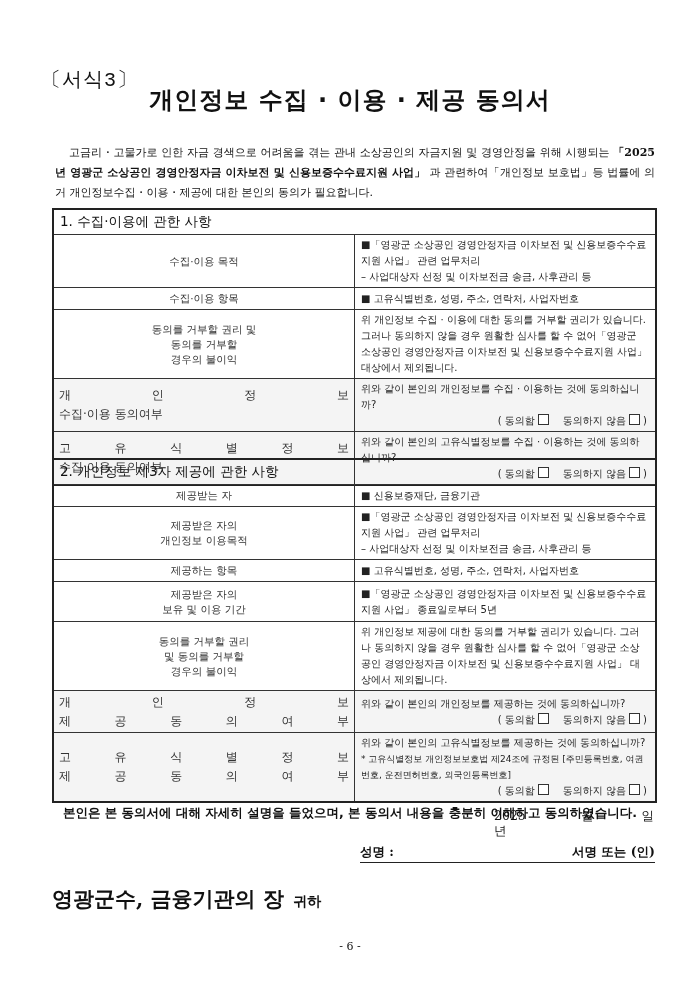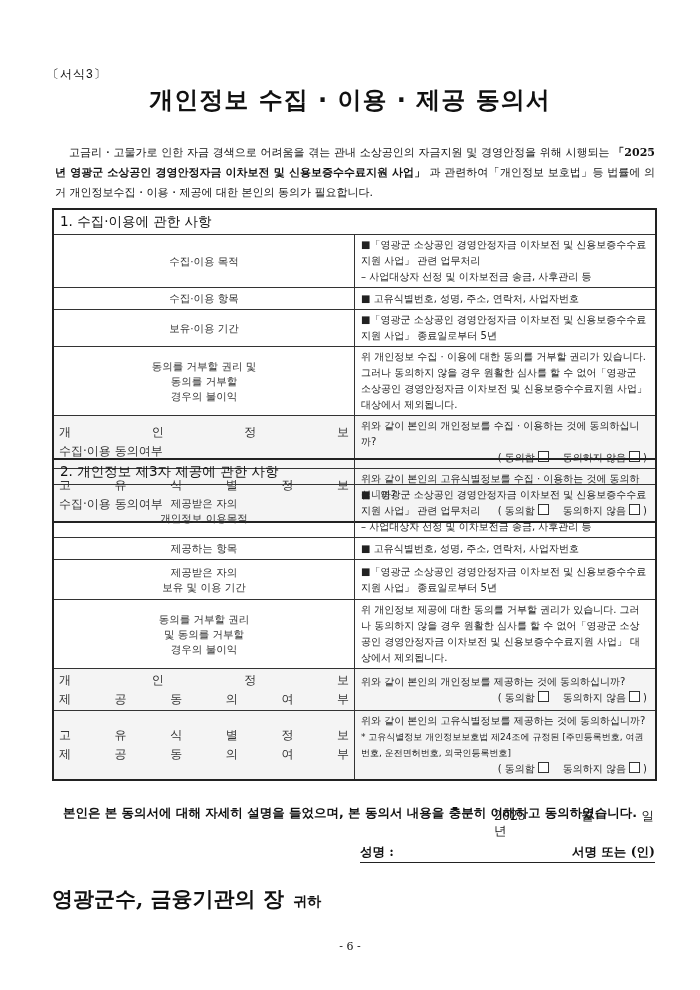--- a/index.html
+++ b/index.html
@@ -1,18 +1,18 @@
 <!DOCTYPE html>
 <html><head>
   <meta charset="utf-8">
   <style>
     html, body { margin: 0; padding: 0; background: #ffffff; }
     body { width: 700px; height: 990px; position: relative; overflow: hidden;
            font-family: "DejaVu Sans", "Liberation Sans", sans-serif; color: #111; }
-    .form-no { position: absolute; left: 47px; top: 66px; font-family: Liberation Sans, sans-serif; font-size: 12px; letter-spacing: 1px; }
+    .form-no { position: absolute; left: 41px; top: 66px; font-family: Liberation Mono, monospace; font-size: 20px; letter-spacing: 1px; }
     .title { position: absolute; left: 0; width: 700px; top: 84px; text-align: center;
              font-size: 24px; font-weight: bold; letter-spacing: 1px; }
     .intro { position: absolute; left: 55px; width: 600px; top: 143px;
              font-family: "DejaVu Serif", serif; font-size: 11px; line-height: 20px; text-align: justify; }
     .intro .ind { display: inline-block; width: 14px; }
     .intro b { font-weight: bold; }
     table.sec { position: absolute; left: 52px; width: 605px; border-collapse: collapse;
                 font-size: 10px; table-layout: fixed; }
     table.sec { border: 2px solid #222; }
     table.sec td { border: 1px solid #333; padding: 0; vertical-align: middle; }
@@ -51,24 +51,20 @@
     <td class="lab">수집·이용 목적</td>
     <td class="val">
       <div>■「영광군 소상공인 경영안정자금 이차보전 및 신용보증수수료지원 사업」 관련 업무처리</div>
       <div> – 사업대상자 선정 및 이차보전금 송금, 사후관리 등</div>
     </td>
   </tr>
   <tr style="height:22px;">
     <td class="lab">수집·이용 항목</td>
     <td class="val">■ 고유식별번호, 성명, 주소, 연락처, 사업자번호</td>
   </tr>
-  <tr style="height:22px;">
-    <td class="lab">보유·이용 기간</td>
-    <td class="val">■「영광군 소상공인 경영안정자금 이차보전 및 신용보증수수료지원 사업」 종료일로부터 5년</td>
-  </tr>
   <tr style="height:56px;">
     <td class="lab">
       <div>동의를 거부할 권리 및</div>
       <div>동의를 거부할</div>
       <div>경우의 불이익</div>
     </td>
     <td class="val">위 개인정보 수집 · 이용에 대한 동의를 거부할 권리가 있습니다. 그러나 동의하지 않을 경우 원활한 심사를 할 수 없어「영광군 소상공인 경영안정자금 이차보전 및 신용보증수수료지원 사업」 대상에서 제외됩니다.</td>
   </tr>
   <tr class="consent" style="height:42px;">
     <td class="lab">
@@ -103,20 +99,24 @@
     </td>
   </tr>
 </tbody>
   </table>
 
 <table class="sec" style="top:458px;padding-left:43px;">
   <tbody>
       <tr>
         <td class="head" colspan="2">2. 개인정보 제3자 제공에 관한 사항</td>
       </tr>
+  <tr style="height:22px;">
+    <td class="lab">제공받는 자</td>
+    <td class="val">■ 신용보증재단, 금융기관</td>
+  </tr>
   <tr style="height:40px;">
     <td class="lab">
       <div>제공받은 자의</div>
       <div>개인정보 이용목적</div>
     </td>
     <td class="val">
       <div>■「영광군 소상공인 경영안정자금 이차보전 및 신용보증수수료지원 사업」 관련 업무처리</div>
       <div> – 사업대상자 선정 및 이차보전금 송금, 사후관리 등</div>
     </td>
   </tr>

